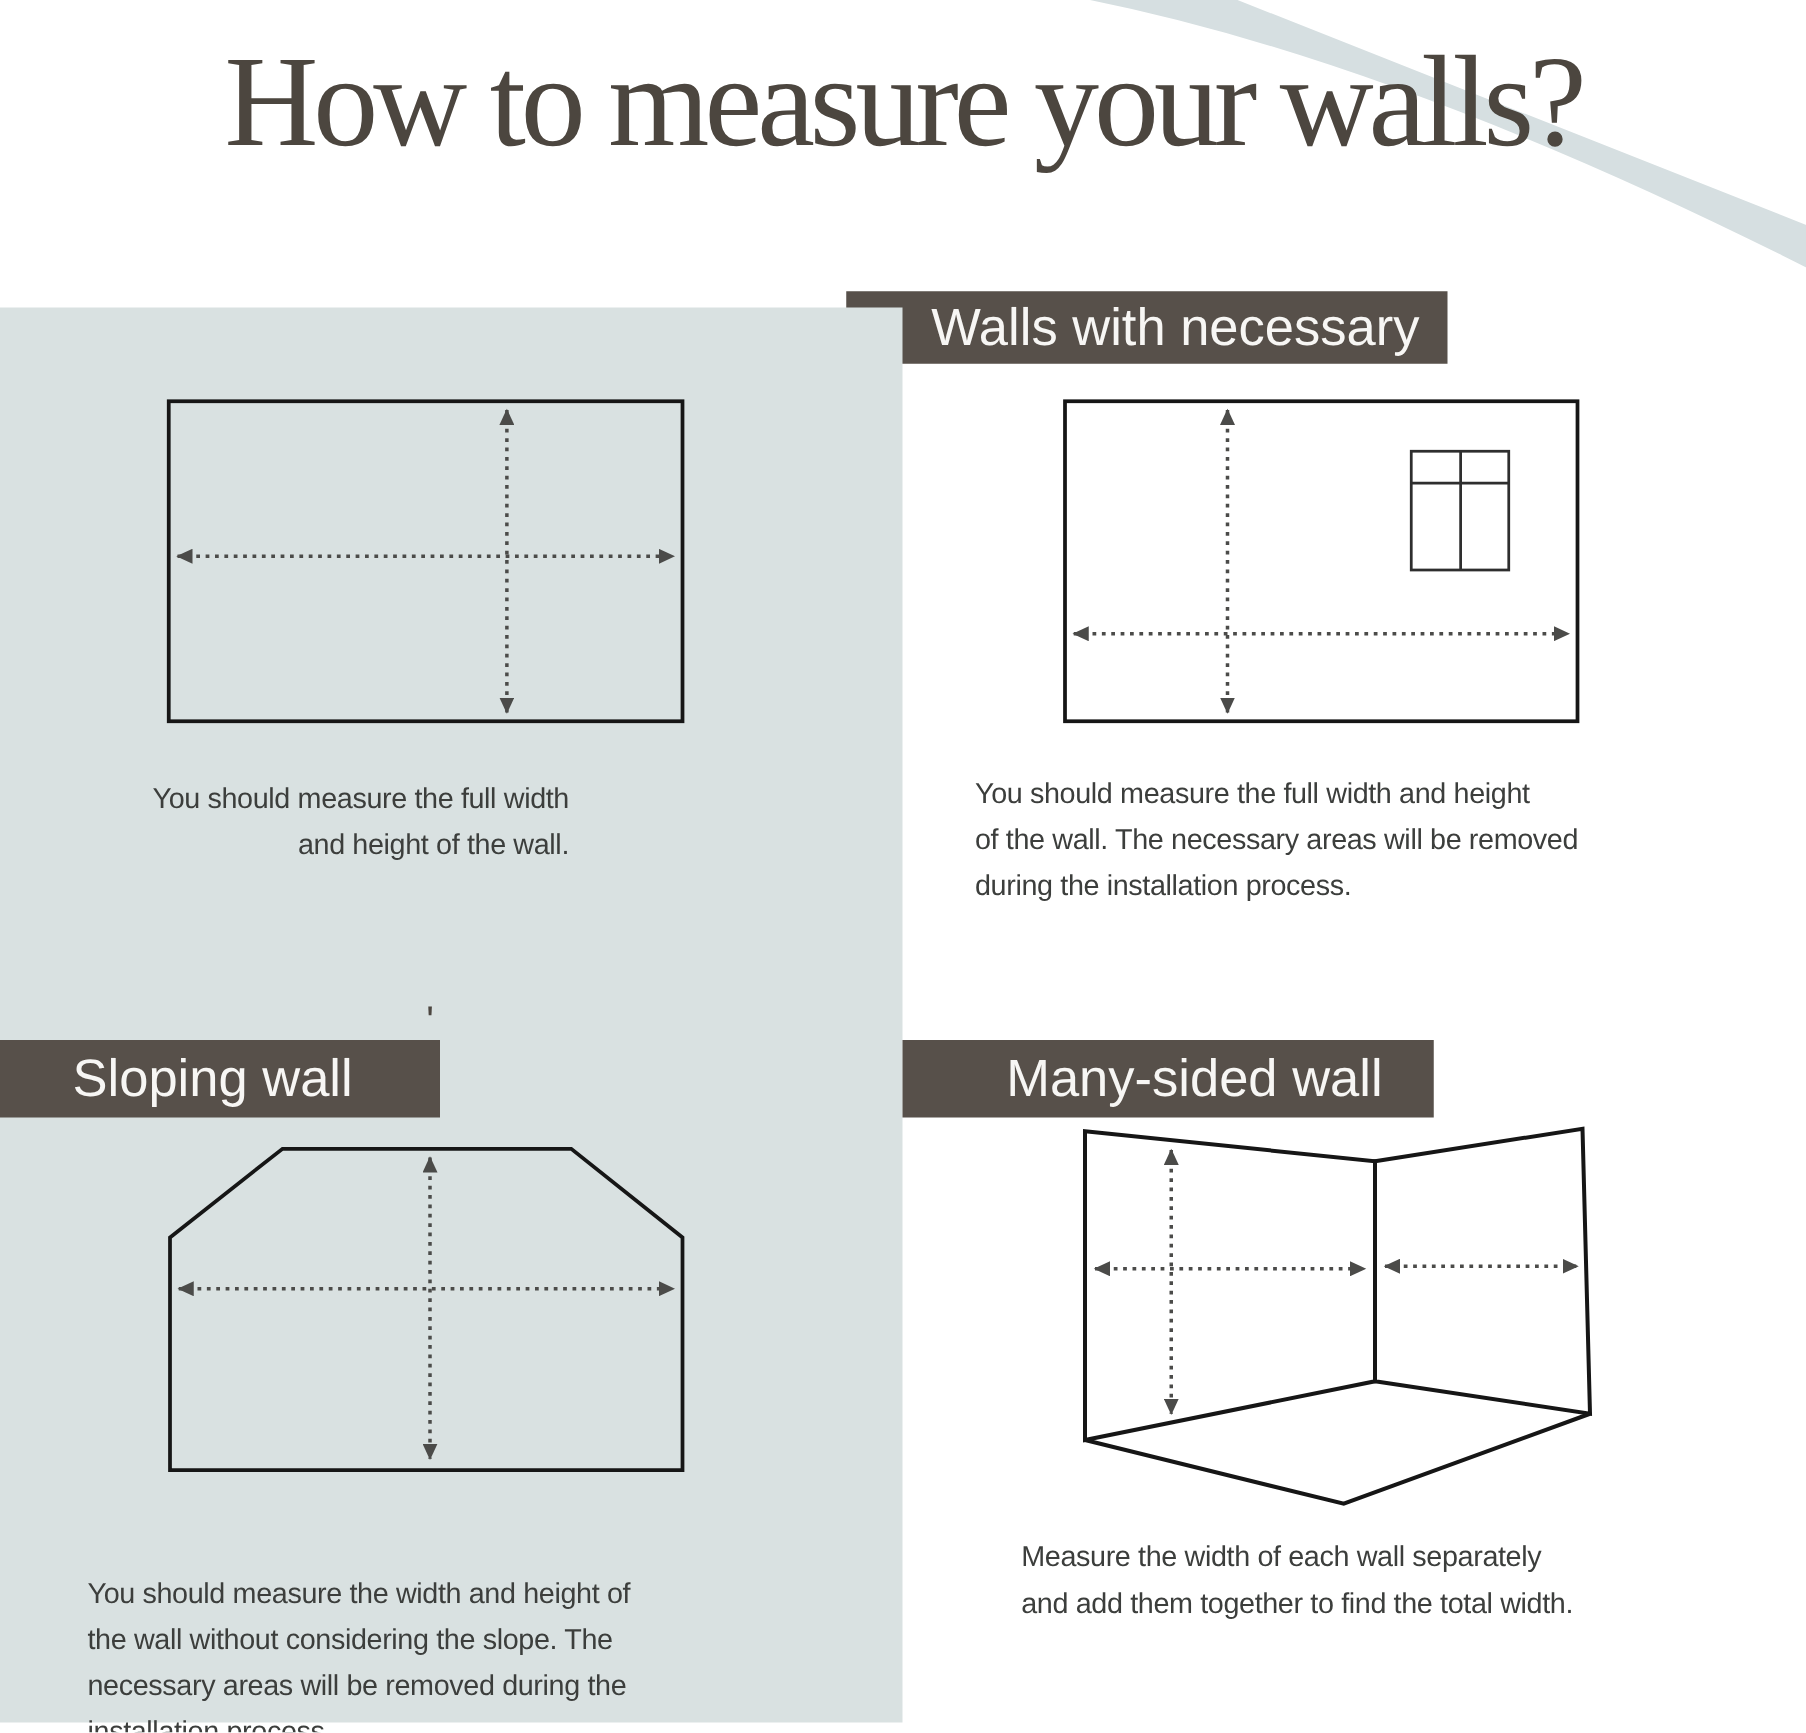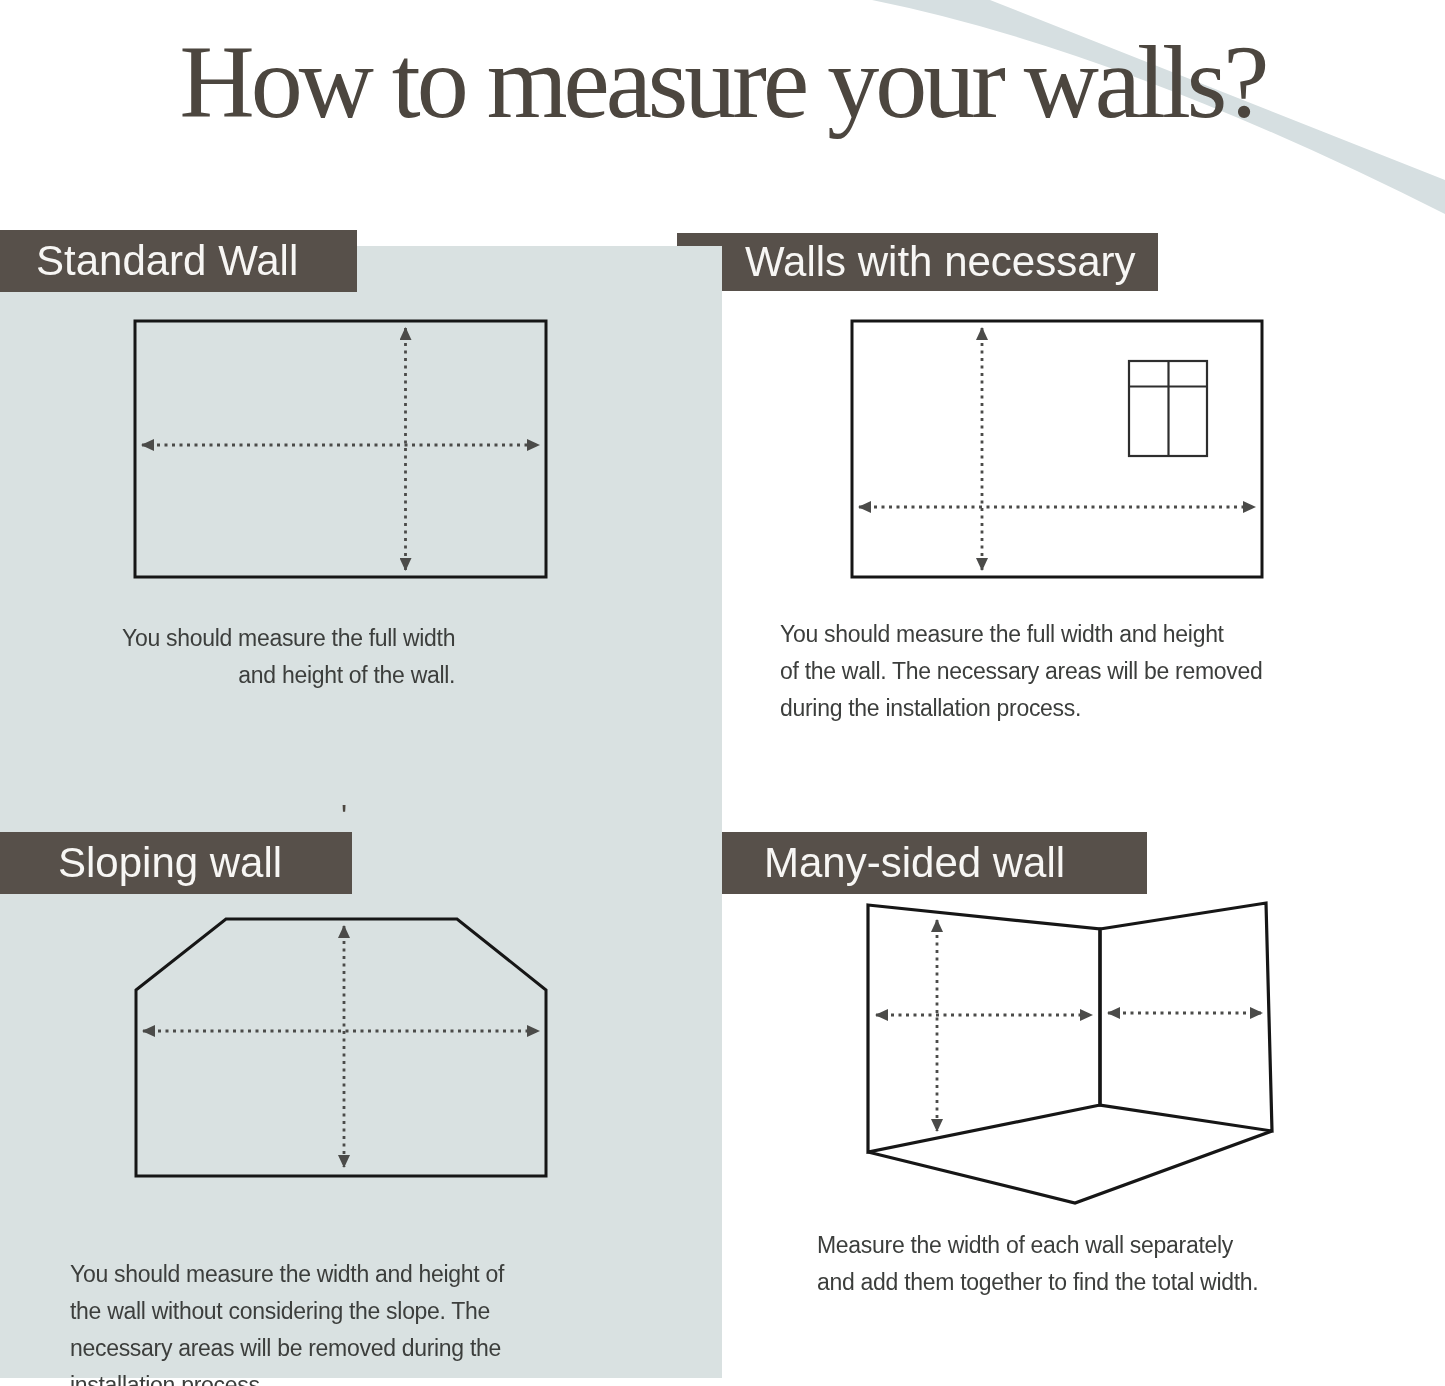--- a/index.html
+++ b/index.html
@@ -18,21 +18,21 @@
     background:#d9e1e1;z-index:2;
   }
   .hdr{
     position:absolute;background:#57504a;color:#f7f6f4;
     display:flex;align-items:center;font-size:42px;letter-spacing:0px;
     white-space:nowrap;
   }
   .hdr-standard{left:0;top:230px;width:357px;height:62px;padding-left:36px;box-sizing:border-box;z-index:4;}
   .hdr-obstacles{left:677px;top:233px;width:481px;height:58px;padding-left:68px;box-sizing:border-box;z-index:1;}
   .hdr-sloping{left:0;top:832px;width:352px;height:62px;padding-left:58px;box-sizing:border-box;z-index:4;}
-  .hdr-many{left:722px;top:832px;width:425px;height:62px;padding-left:42px;box-sizing:border-box;z-index:4;}
+  .hdr-many{left:722px;top:832px;width:425px;height:62px;padding-left:42px;box-sizing:border-box;z-index:4;justify-content:center;}
   .diagram-layer{position:absolute;left:0;top:0;z-index:3;pointer-events:none;}
   .caption{
     position:absolute;z-index:5;color:#3c3e3c;font-size:23px;line-height:37px;
     letter-spacing:-0.3px;white-space:nowrap;
   }
   .caption-standard{left:122px;top:620px;}
   .caption-standard .cap-line:nth-child(2){padding-left:9px;text-align:right;}
   .caption-obstacles{left:780px;top:616px;}
   .caption-sloping{left:70px;top:1256px;}
   .caption-many{left:817px;top:1227px;}
@@ -49,23 +49,20 @@
   <svg class="ribbon-layer" width="1445" height="300" viewBox="0 0 1445 300">
     <path d="M 990 0 L 1445 180 L 1445 214 Q 1120 50 872 0 Z" fill="#d6dfe1"></path>
   </svg>
 
   <h1 class="page-title">How to measure your walls?</h1>
 
   <div class="left-panel"></div>
 
   <div class="hdr hdr-obstacles">
     <span>Walls with necessary</span>
-  </div>
-  <div class="hdr hdr-standard">
-    <span>Standard Wall</span>
   </div>
   <div class="hdr hdr-sloping">
     <span>Sloping wall</span>
   </div>
   <div class="hdr hdr-many">
     <span>Many-sided wall</span>
   </div>
 
   <span class="stray-mark">'</span>
 

